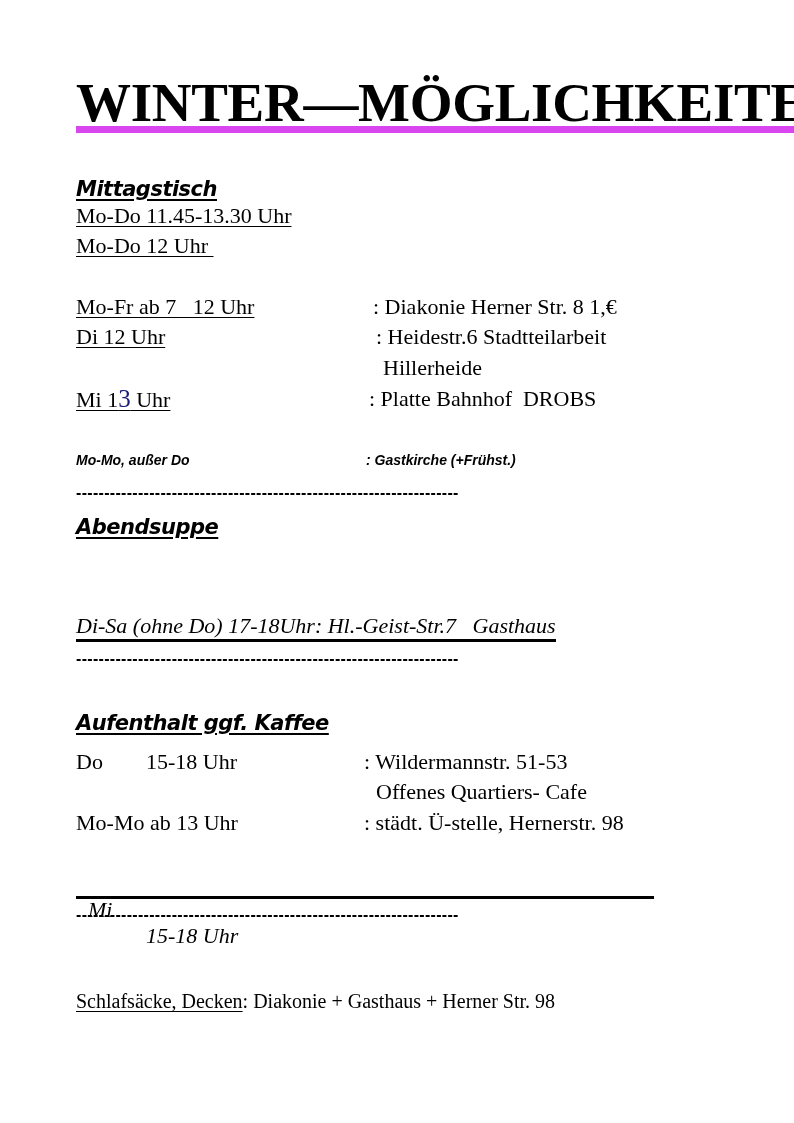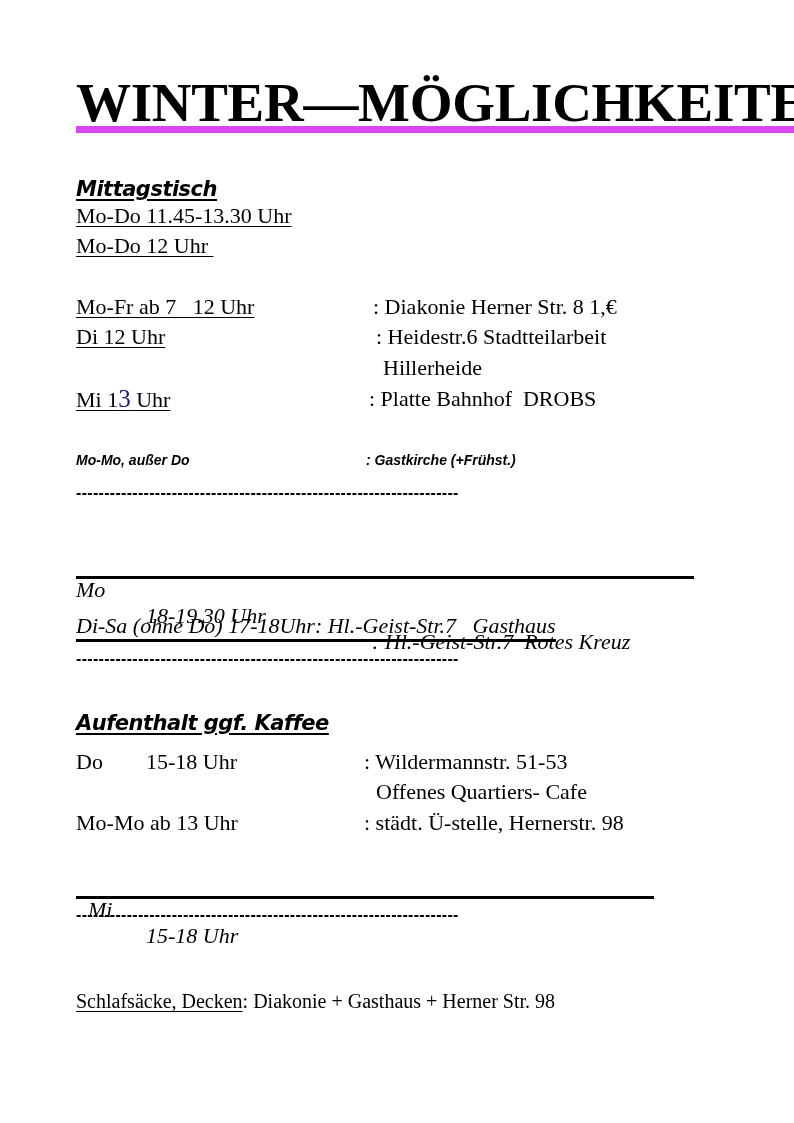--- a/index.html
+++ b/index.html
@@ -50,26 +50,22 @@
   <div class="abs serif" style="left:383px; top:355px;">Hillerheide</div>
 
   <div class="abs serif u" style="left:76px; top:386px;"><span>Mi 1</span><span class="blue3">3</span><span> Uhr</span></div>
   <div class="abs serif" style="left:369px; top:386px;">: Platte Bahnhof  DROBS</div>
 
   <div class="abs sans-bi" style="left:76px; top:447px;">Mo-Mo, außer Do</div>
   <div class="abs sans-bi" style="left:366px; top:447px;">: Gastkirche (+Frühst.)</div>
 
   <div class="abs dash" style="left:76px; top:484px;">--------------------------------------------------------------------</div>
 
+  <div class="abs script-h" style="left:76px; top:514px;">Abendsuppe</div>
 
-  <div class="abs serif-i thick-u" style="left:76px; top:551px; width:618px; height:25px;">
-    <span style="position:absolute; left:0;">Mo</span>
-    <span style="position:absolute; left:70px;">18-19.30 Uhr</span>
-    <span style="position:absolute; left:296px;">: Hl.-Geist-Str.7  Rotes Kreuz</span>
-  </div>
 
   <div class="abs serif-i thick-u" style="left:76px; top:613px;">Di-Sa (ohne Do) 17-18Uhr: Hl.-Geist-Str.7   Gasthaus</div>
 
   <div class="abs dash" style="left:76px; top:650px;">--------------------------------------------------------------------</div>
 
   <div class="abs script-h" style="left:76px; top:710px;">Aufenthalt ggf. Kaffee</div>
 
   <div class="abs serif" style="left:76px; top:749px;">Do</div>
   <div class="abs serif" style="left:146px; top:749px;">15-18 Uhr</div>
   <div class="abs serif" style="left:364px; top:749px;text-align:right;">: Wildermannstr. 51-53</div>

